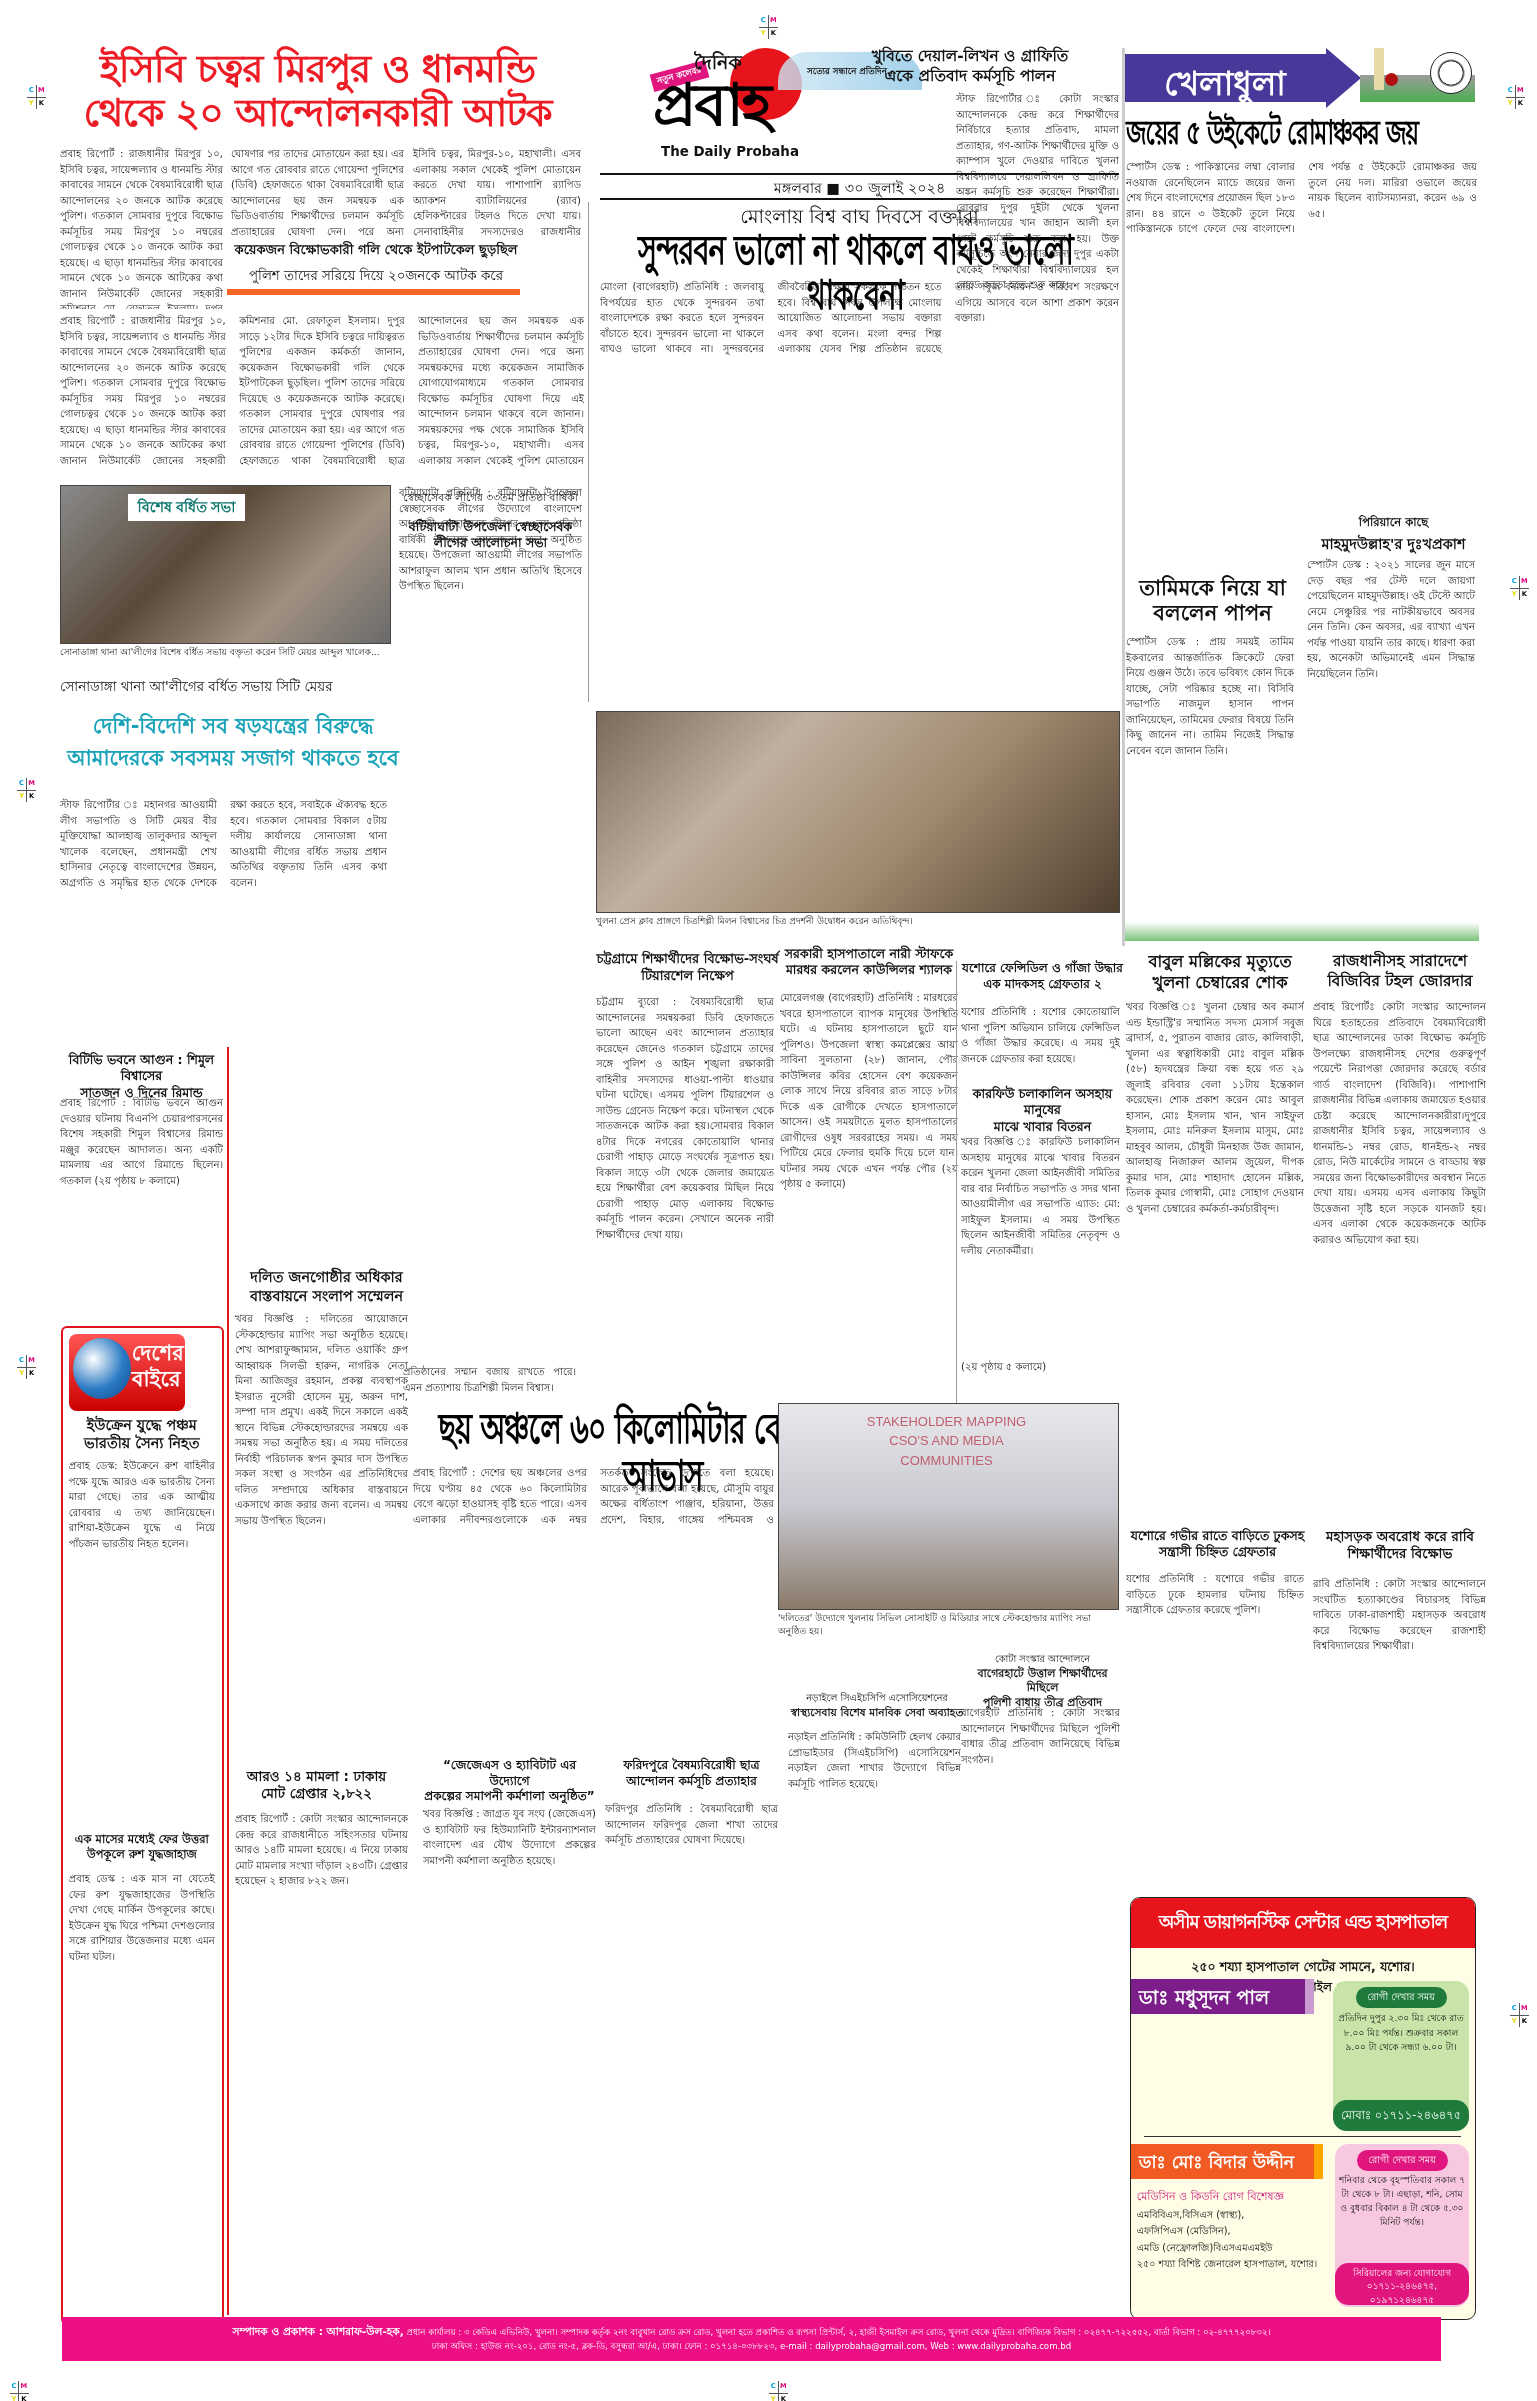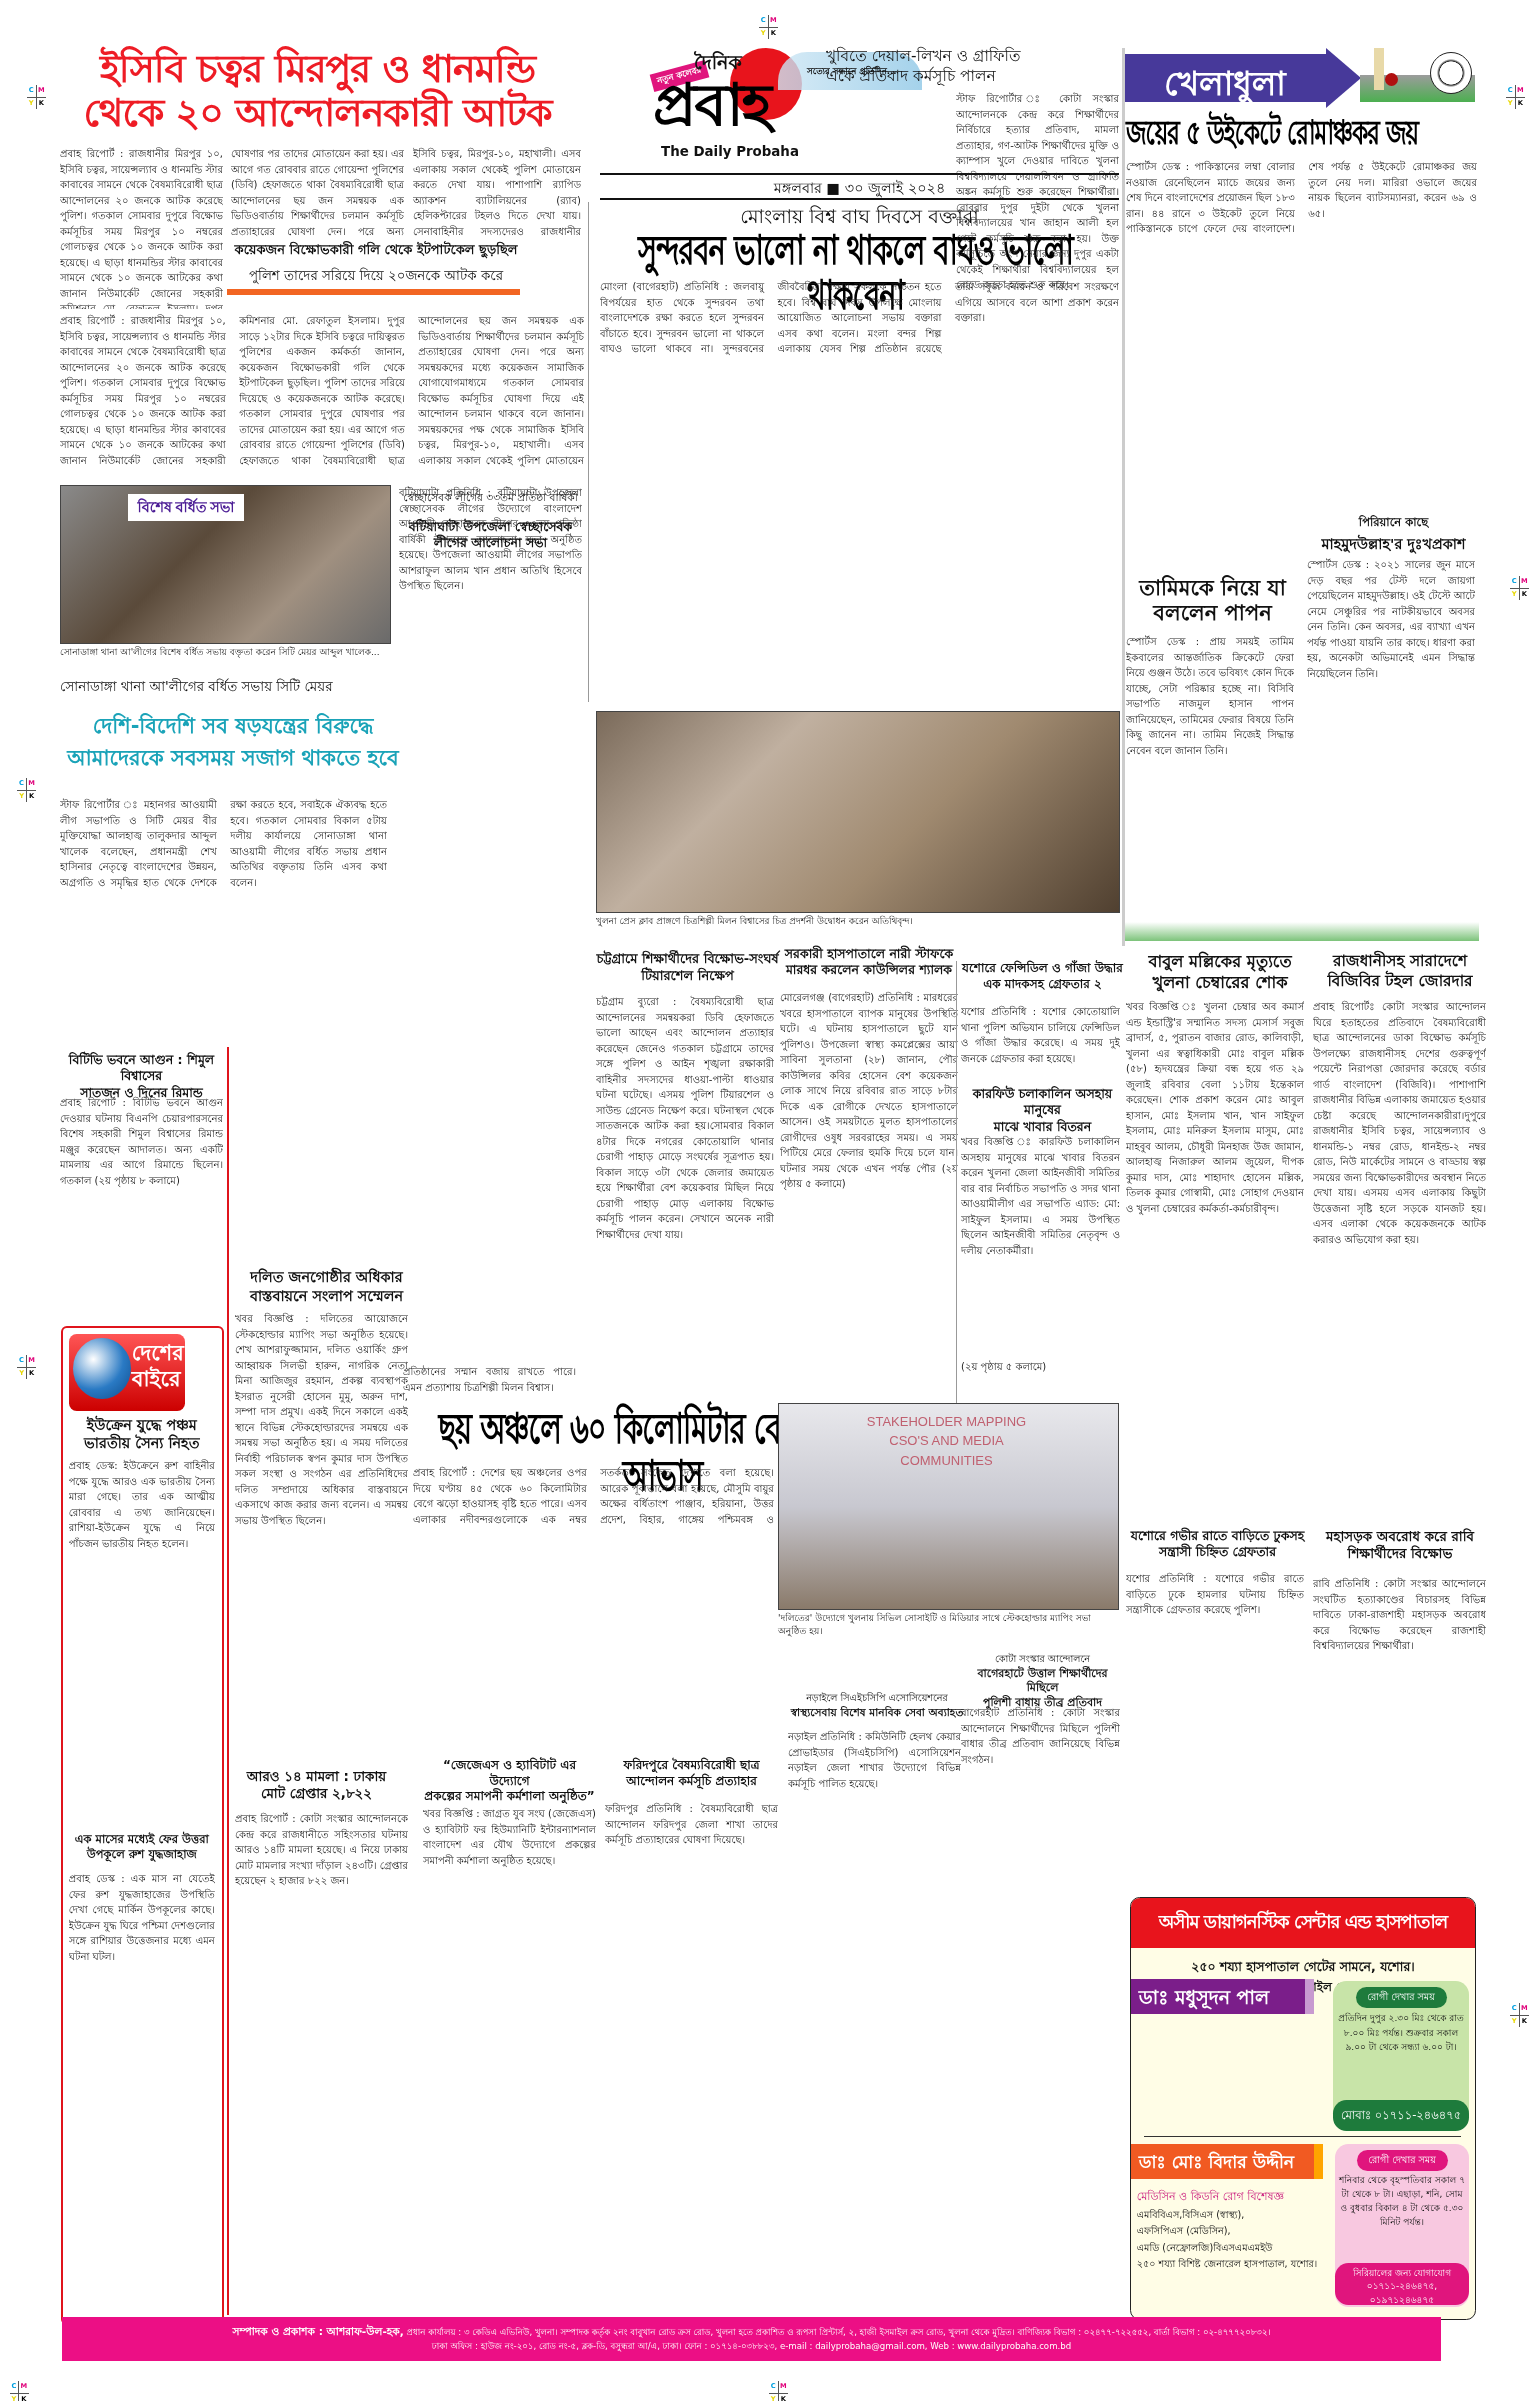--- a/index.html
+++ b/index.html
@@ -103,21 +103,21 @@
 <div class="abs" style="left:227px;top:240px;width:298px;text-align:center;font-family:'DejaVu Sans',sans-serif;font-size:13px;font-weight:bold;">কয়েকজন বিক্ষোভকারী গলি থেকে ইটপাটকেল ছুড়ছিল</div>
 <div class="abs" style="left:227px;top:266px;width:298px;text-align:center;font-family:'DejaVu Sans',sans-serif;font-size:13.4px;">পুলিশ তাদের সরিয়ে দিয়ে ২০জনকে আটক করে</div>
 <div class="abs" style="left:227px;top:289px;width:293px;height:5.8px;background:#f26522;"></div>
 <div class="abs body-text cols3" style="left:60px;top:313px;width:524px;height:168px;overflow:hidden;">
   <span>প্রবাহ রিপোর্ট : রাজধানীর মিরপুর ১০, ইসিবি চত্বর, সায়েন্সল্যাব ও ধানমন্ডি স্টার কাবাবের সামনে থেকে বৈষম্যবিরোধী ছাত্র আন্দোলনের ২০ জনকে আটক করেছে পুলিশ। গতকাল সোমবার দুপুরে বিক্ষোভ কর্মসূচির সময় মিরপুর ১০ নম্বরের গোলচত্বর থেকে ১০ জনকে আটক করা হয়েছে। এ ছাড়া ধানমন্ডির স্টার কাবাবের সামনে থেকে ১০ জনকে আটকের কথা জানান নিউমার্কেট জোনের সহকারী কমিশনার মো. রেফাতুল ইসলাম। দুপুর সাড়ে ১২টার দিকে ইসিবি চত্বরে দায়িত্বরত পুলিশের একজন কর্মকর্তা জানান, কয়েকজন বিক্ষোভকারী গলি থেকে ইটপাটকেল ছুড়ছিল। পুলিশ তাদের সরিয়ে দিয়েছে ও কয়েকজনকে আটক করেছে। গতকাল সোমবার দুপুরে</span>
   <span>ঘোষণার পর তাদের মোতায়েন করা হয়। এর আগে গত রোববার রাতে গোয়েন্দা পুলিশের (ডিবি) হেফাজতে থাকা বৈষম্যবিরোধী ছাত্র আন্দোলনের ছয় জন সমন্বয়ক এক ভিডিওবার্তায় শিক্ষার্থীদের চলমান কর্মসূচি প্রত্যাহারের ঘোষণা দেন। পরে অন্য সমন্বয়কদের মধ্যে কয়েকজন সামাজিক যোগাযোগমাধ্যমে গতকাল সোমবার বিক্ষোভ কর্মসূচির ঘোষণা দিয়ে এই আন্দোলন চলমান থাকবে বলে জানান। সমন্বয়কদের পক্ষ থেকে সামাজিক</span>
   <span>ইসিবি চত্বর, মিরপুর-১০, মহাখালী। এসব এলাকায় সকাল থেকেই পুলিশ মোতায়েন করতে দেখা যায়। পাশাপাশি র‍্যাপিড অ্যাকশন ব্যাটালিয়নের (র‍্যাব) হেলিকপ্টারের টহলও দিতে দেখা যায়। সেনাবাহিনীর সদস্যদেরও রাজধানীর বিভিন্ন সড়কে টহল দিতে দেখা যায়।</span>
 </div>
 
 <div class="abs photo" style="left:60px;top:485px;width:331px;height:159px;">
-  <div class="abs" style="left:67px;top:7.7px;background:#fff;color:#4c1d95;font-family:Liberation Serif, serif;font-weight:bold;font-size:14.4px;padding:1.9px 9.6px;">বিশেষ বর্ধিত সভা</div>
+  <div class="abs" style="left:67px;top:7.7px;background:#fff;color:#0f766e;font-family:Liberation Sans, sans-serif;font-weight:bold;font-size:14.4px;padding:1.9px 9.6px;">বিশেষ বর্ধিত সভা</div>
 </div>
 <div class="abs caption" style="left:60px;top:646px;width:331px;">সোনাডাঙ্গা থানা আ'লীগের বিশেষ বর্ধিত সভায় বক্তৃতা করেন সিটি মেয়র আব্দুল খালেক...</div>
 <div class="abs body-text" style="left:399px;top:485px;width:183px;height:187px;overflow:hidden;">বটিয়াঘাটা প্রতিনিধি : বটিয়াঘাটা উপজেলা স্বেচ্ছাসেবক লীগের উদ্যোগে বাংলাদেশ আওয়ামী স্বেচ্ছাসেবক লীগের ৩৩তম প্রতিষ্ঠা বার্ষিকী উপলক্ষে আলোচনা সভা অনুষ্ঠিত হয়েছে। উপজেলা আওয়ামী লীগের সভাপতি আশরাফুল আলম খান প্রধান অতিথি হিসেবে উপস্থিত ছিলেন।</div>
 
 <div class="abs" style="left:60px;top:677px;width:346px;font-family:'DejaVu Sans',sans-serif;font-size:13.4px;">সোনাডাঙ্গা থানা আ'লীগের বর্ধিত সভায় সিটি মেয়র</div>
 <div class="abs" style="left:60px;top:711px;width:346px;text-align:center;font-family:'DejaVu Sans',sans-serif;font-size:21px;font-weight:bold;color:#1aa3b8;line-height:1.5;">
   <div>দেশি-বিদেশি সব ষড়যন্ত্রের বিরুদ্ধে</div>
   <div>আমাদেরকে সবসময় সজাগ থাকতে হবে</div>
 </div>
 <div class="abs body-text cols2" style="left:60px;top:797px;width:327px;height:259px;overflow:hidden;">স্টাফ রিপোর্টার ঃ মহানগর আওয়ামী লীগ সভাপতি ও সিটি মেয়র বীর মুক্তিযোদ্ধা আলহাজ্ব তালুকদার আব্দুল খালেক বলেছেন, প্রধানমন্ত্রী শেখ হাসিনার নেতৃত্বে বাংলাদেশের উন্নয়ন, অগ্রগতি ও সমৃদ্ধির হাত থেকে দেশকে রক্ষা করতে হবে, সবাইকে ঐক্যবদ্ধ হতে হবে। গতকাল সোমবার বিকাল ৫টায় দলীয় কার্যালয়ে সোনাডাঙ্গা থানা আওয়ামী লীগের বর্ধিত সভায় প্রধান অতিথির বক্তৃতায় তিনি এসব কথা বলেন।</div>
@@ -200,21 +200,21 @@
 <div class="abs" style="left:605px;top:1758px;width:173px;text-align:center;font-family:'DejaVu Sans',sans-serif;font-weight:bold;font-size:12px;line-height:1.3;">
   <div>ফরিদপুরে বৈষম্যবিরোধী ছাত্র</div>
   <div>আন্দোলন কর্মসূচি প্রত্যাহার</div>
 </div>
 <div class="abs body-text" style="left:605px;top:1801px;width:173px;height:500px;overflow:hidden;">ফরিদপুর প্রতিনিধি : বৈষম্যবিরোধী ছাত্র আন্দোলন ফরিদপুর জেলা শাখা তাদের কর্মসূচি প্রত্যাহারের ঘোষণা দিয়েছে।</div>
 
 <div class="abs" style="left:788px;top:1691px;width:178px;text-align:center;font-family:'DejaVu Sans',sans-serif;font-size:9.6px;">নড়াইলে সিএইচসিপি এসোসিয়েশনের</div>
 <div class="abs" style="left:788px;top:1705px;width:178px;text-align:center;font-family:'DejaVu Sans',sans-serif;font-weight:bold;font-size:10.6px;">স্বাস্থ্যসেবায় বিশেষ মানবিক সেবা অব্যাহত</div>
 <div class="abs body-text" style="left:788px;top:1729px;width:173px;height:576px;overflow:hidden;">নড়াইল প্রতিনিধি : কমিউনিটি হেলথ কেয়ার প্রোভাইডার (সিএইচসিপি) এসোসিয়েশন নড়াইল জেলা শাখার উদ্যোগে বিভিন্ন কর্মসূচি পালিত হয়েছে।</div>
 
-<div class="abs" style="left:826px;top:46px;width:288px;font-family:'DejaVu Sans',sans-serif;font-weight:normal;font-size:15.4px;line-height:1.3;">
+<div class="abs" style="left:826px;top:46px;width:288px;text-align:center;font-family:'DejaVu Sans',sans-serif;font-weight:bold;font-size:15.4px;line-height:1.3;">
   <div>খুবিতে দেয়াল-লিখন ও গ্রাফিতি</div>
   <div>একে প্রতিবাদ কর্মসূচি পালন</div>
 </div>
 <div class="abs body-text" style="left:956px;top:91px;width:163px;height:610px;overflow:hidden;">স্টাফ রিপোর্টার ঃ কোটা সংস্কার আন্দোলনকে কেন্দ্র করে শিক্ষার্থীদের নির্বিচারে হত্যার প্রতিবাদ, মামলা প্রত্যাহার, গণ-আটক শিক্ষার্থীদের মুক্তি ও ক্যাম্পাস খুলে দেওয়ার দাবিতে খুলনা বিশ্ববিদ্যালয়ে দেয়াললিখন ও গ্রাফিতি অঙ্কন কর্মসূচি শুরু করেছেন শিক্ষার্থীরা। রোববার দুপুর দুইটা থেকে খুলনা বিশ্ববিদ্যালয়ের খান জাহান আলী হল গেটে কর্মসূচি শুরু করা হয়। উক্ত কর্মসূচিতে অংশ নেয়ার জন্য দুপুর একটা থেকেই শিক্ষার্থীরা বিশ্ববিদ্যালয়ের হল রোডে জড়ো হতে শুরু করে।</div>
 
 <div class="abs" style="left:961px;top:961px;width:163px;text-align:center;font-family:'DejaVu Sans',sans-serif;font-weight:bold;font-size:12px;line-height:1.3;">
   <div>যশোরে ফেন্সিডিল ও গাঁজা উদ্ধার</div>
   <div>এক মাদকসহ গ্রেফতার ২</div>
 </div>
 <div class="abs body-text" style="left:961px;top:1004px;width:159px;height:86px;overflow:hidden;">যশোর প্রতিনিধি : যশোর কোতোয়ালি থানা পুলিশ অভিযান চালিয়ে ফেন্সিডিল ও গাঁজা উদ্ধার করেছে। এ সময় দুই জনকে গ্রেফতার করা হয়েছে।</div>

